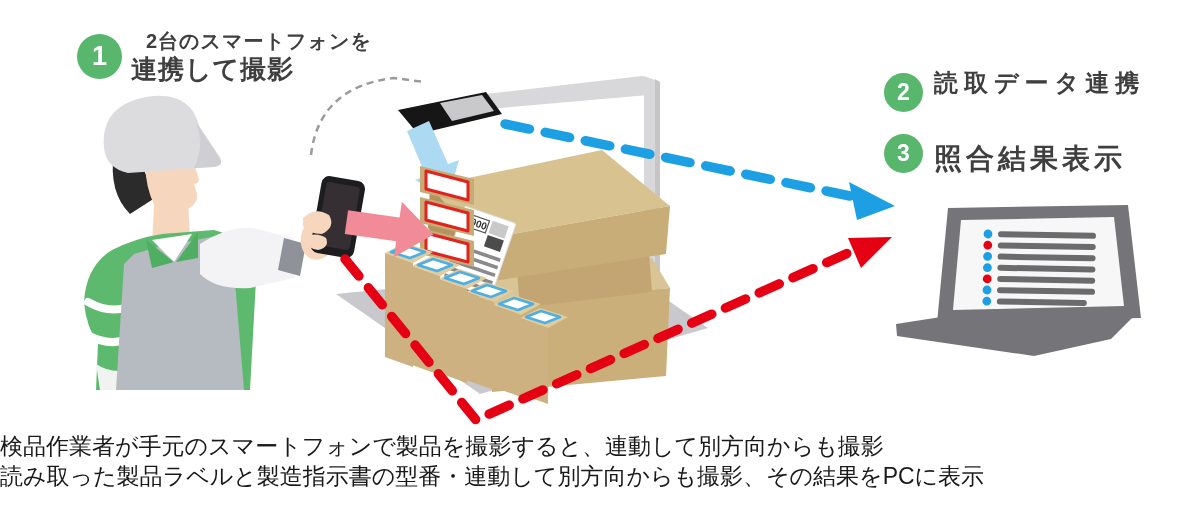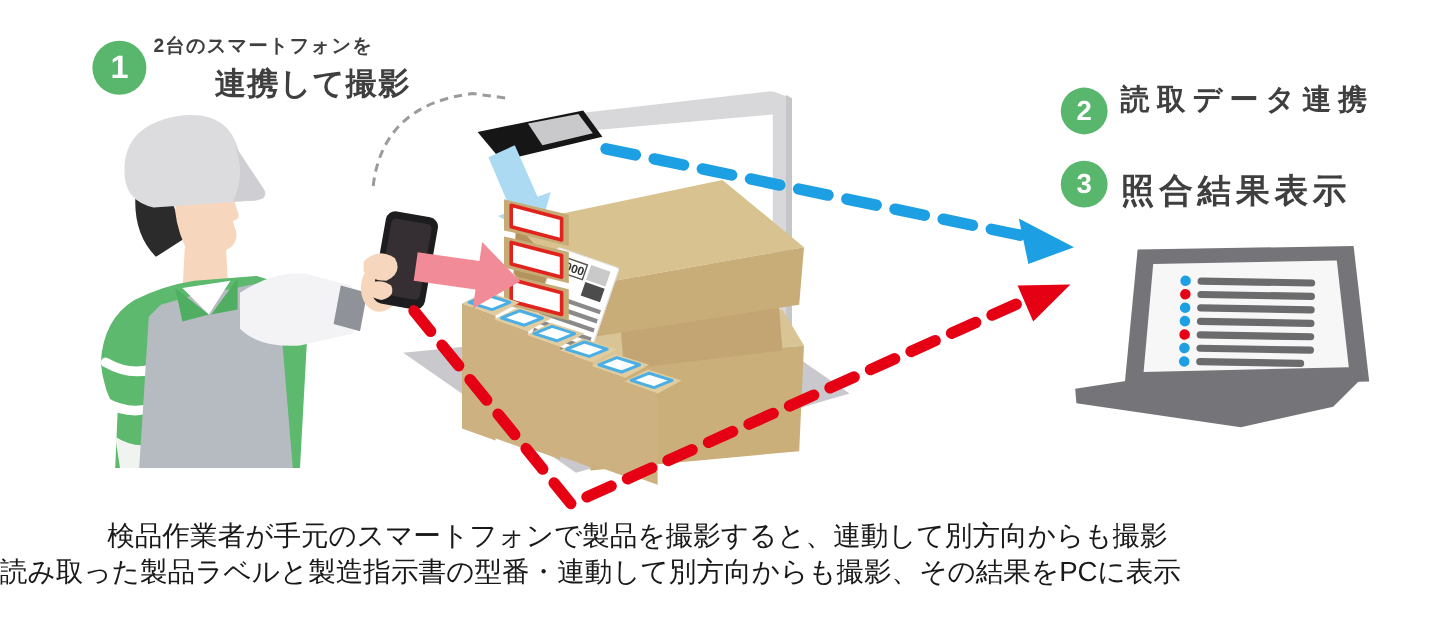--- a/index.html
+++ b/index.html
@@ -9,25 +9,25 @@
   }
   #scene{position:absolute;left:0;top:0;}
   .overlay{position:absolute;white-space:nowrap;}
   .badge{
     position:absolute;border-radius:50%;background:var(--green,#58b76d);
     color:#fff;font-weight:700;display:flex;align-items:center;justify-content:center;
   }
   .badge.b1{left:77px;top:34px;width:45px;height:45px;font-size:27px;}
   .badge.b2{left:884px;top:73px;width:39px;height:39px;font-size:23px;}
   .badge.b3{left:884px;top:134px;width:39px;height:39px;font-size:23px;}
-  .step1-l1{left:128px;top:28px;font-size:16px;font-weight:700;color:var(--text-dark,#3f3f3f);letter-spacing:1px;}
-  .step1-l2{left:131px;top:52px;font-size:26px;font-weight:700;color:var(--text-dark,#3f3f3f);letter-spacing:1px;margin-left:48px;}
+  .step1-l1{left:146px;top:28px;font-size:20px;font-weight:700;color:var(--text-dark,#3f3f3f);letter-spacing:1px;}
+  .step1-l2{left:131px;top:52px;font-size:26px;font-weight:700;color:var(--text-dark,#3f3f3f);letter-spacing:1px;}
   .step2-label{left:934px;top:67px;font-size:24px;font-weight:700;color:var(--text-dark,#3f3f3f);letter-spacing:6px;}
   .step3-label{left:934px;top:140px;font-size:28px;font-weight:700;color:var(--text-dark,#3f3f3f);letter-spacing:4px;text-align:center;}
-  .caption{left:0;top:431px;width:973px;text-align:right;font-size:23px;font-weight:500;color:#191919;}
+  .caption{left:0;top:431px;width:973px;text-align:left;font-size:23px;font-weight:500;color:#191919;}
   .caption.l2{top:461px;}
 </style>
 </head>
 <body>
 
 <svg id="scene" width="1200" height="518" viewBox="0 0 1200 518">
 
   <g>
     <path d="M154,206 L188,200 L190,238 L152,244 Z" fill="#f6d7bd"></path>
     <path d="M84,302 Q86,266 112,250 Q136,238 162,234 L214,230 Q244,238 254,258 L256,280 L250,390 L96,390 L98,344 Q86,326 84,302 Z" fill="#5cb96e"></path>

